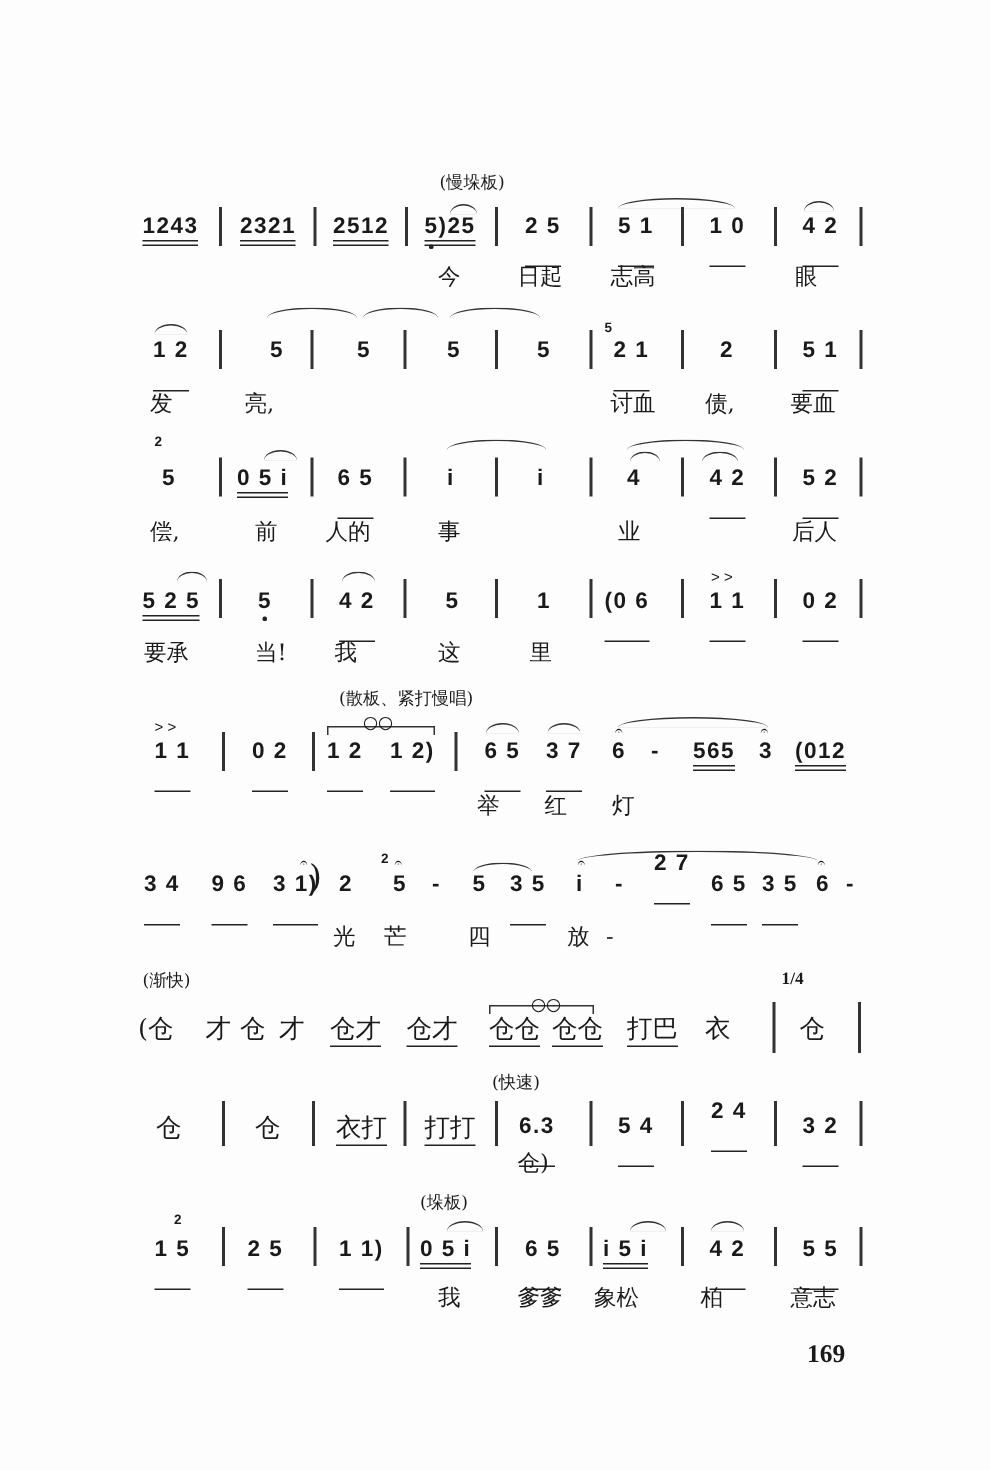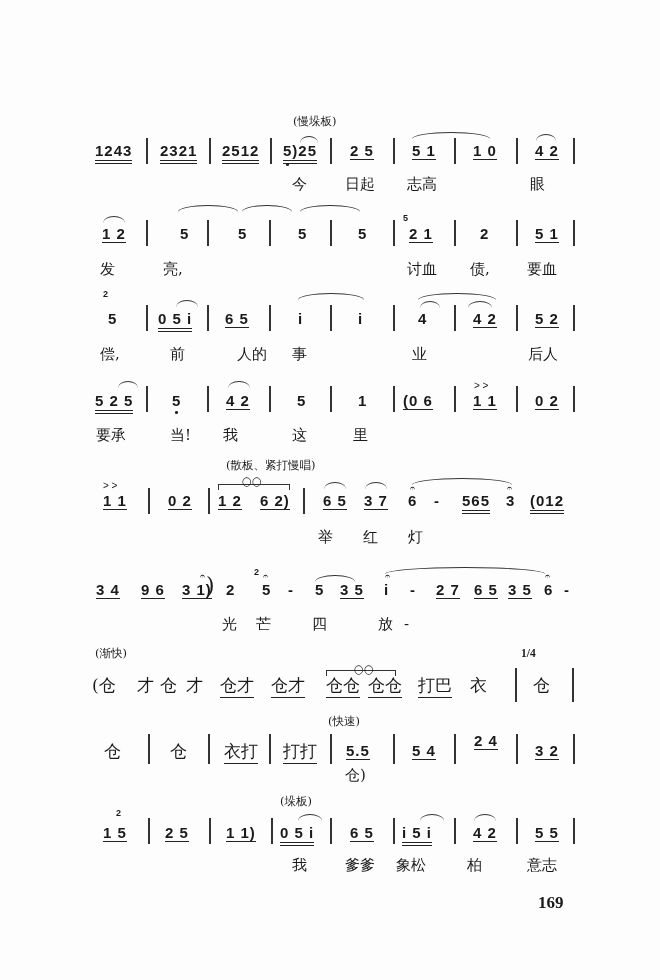--- a/index.html
+++ b/index.html
@@ -1,20 +1,20 @@
 <!DOCTYPE html>
 <html><head>
 <meta charset="utf-8">
 <style>
   html,body{margin:0;padding:0;background:#fff;}
   body{width:660px;height:980px;position:relative;overflow:hidden;font-family:"DejaVu Sans",sans-serif;color:#1a1a1a;}
   .page{position:absolute;left:0;top:0;width:660px;height:980px;background:#fdfdfd;}
   .row{position:absolute;left:0;width:660px;}
   .note{position:absolute;font-family:"Liberation Sans",sans-serif;font-weight:bold;font-size:15px;letter-spacing:1px;white-space:nowrap;}
-  .note.u1{border-bottom:1.5px solid #222;padding-bottom:0;}
+  .note.u1{border-bottom:1.5px solid #222;padding-bottom:18px;}
   .note.u2{border-bottom:4px double #222;padding-bottom:1px;}
   .bar{position:absolute;width:1.5px;background:#333;height:26px;}
   .lyric{position:absolute;font-family:"DejaVu Serif",serif;font-size:15px;white-space:nowrap;}
   .ann{position:absolute;font-family:"DejaVu Serif",serif;font-size:11.5px;white-space:nowrap;}
   .slur{position:absolute;border-top:1.3px solid #333;border-radius:50% 50% 0 0 / 100% 100% 0 0;height:6px;}
   .bracket{position:absolute;border-top:1.3px solid #333;border-left:1.3px solid #333;border-right:1.3px solid #333;height:5px;}
   .grace{position:absolute;font-family:"Liberation Sans",sans-serif;font-size:9px;font-weight:bold;}
   .accent{position:absolute;font-family:"Liberation Sans",sans-serif;font-size:10px;}
   .fermata{position:absolute;font-size:9px;}
   .paren{position:absolute;font-family:"DejaVu Serif",serif;font-size:22px;font-weight:normal;}
@@ -101,21 +101,21 @@
     <div class="slur" style="left:420px;top:16px;width:20px;"></div>
     <div class="slur" style="left:468px;top:16px;width:24px;"></div>
     <span class="note" style="left:418px;top:25px;">4</span>
     <div class="bar" style="left:454px;top:20px;"></div>
     <span class="note u1" style="left:473px;top:25px;">4 2</span>
     <div class="bar" style="left:516px;top:20px;"></div>
     <span class="note u1" style="left:535px;top:25px;">5 2</span>
     <div class="bar" style="left:573px;top:20px;"></div>
     <span class="lyric" style="left:100px;top:60px;">偿,</span>
     <span class="lyric" style="left:170px;top:60px;">前</span>
-    <span class="lyric" style="left:237px;top:60px;">人的</span>
+    <span class="lyric" style="left:217px;top:60px;">人的</span>
     <span class="lyric" style="left:292px;top:60px;">事</span>
     <span class="lyric" style="left:412px;top:60px;">业</span>
     <span class="lyric" style="left:528px;top:60px;">后人</span>
   </div>
 
   <div class="row" style="top:370px;">
     <div class="slur" style="left:118px;top:11px;width:20px;"></div>
     <span class="note u2" style="left:95px;top:22px;text-align:center;">5 2 5</span>
     <div class="bar" style="left:146px;top:16px;"></div>
     <span class="note" style="left:172px;top:22px;">5</span>
@@ -145,21 +145,21 @@
   <div class="row" style="top:452px;">
     <span class="ann" style="left:226px;top:6px;">(散板、紧打慢唱)</span>
     <span class="accent" style="left:103px;top:28px;">&gt; &gt;</span>
     <span class="note u1" style="left:103px;top:40px;">1 1</span>
     <div class="bar" style="left:148px;top:36px;"></div>
     <span class="note u1" style="left:168px;top:40px;">0 2</span>
     <div class="bar" style="left:208px;top:36px;"></div>
     <div class="bracket" style="left:218px;top:32px;width:70px;"></div>
     <span class="ann" style="left:242px;top:22px;">○○</span>
     <span class="note u1" style="left:218px;top:40px;">1 2</span>
-    <span class="note u1" style="left:260px;top:40px;">6 2)</span>
+    <span class="note u1" style="left:260px;top:40px;">1 2)</span>
     <div class="bar" style="left:303px;top:36px;"></div>
     <div class="slur" style="left:324px;top:30px;width:22px;"></div>
     <span class="note u1" style="left:323px;top:40px;">6 5</span>
     <div class="slur" style="left:365px;top:30px;width:22px;"></div>
     <span class="note u1" style="left:364px;top:40px;">3 7</span>
     <div class="slur" style="left:412px;top:26px;width:100px;"></div>
     <span class="fermata" style="left:410px;top:31px;">𝄐</span>
     <span class="note" style="left:408px;top:40px;">6</span>
     <span class="note" style="left:434px;top:40px;">-</span>
     <span class="note u2" style="left:462px;top:40px;">565</span>
@@ -182,21 +182,21 @@
     <span class="fermata" style="left:263px;top:16px;">𝄐</span>
     <span class="note" style="left:262px;top:26px;">5</span>
     <span class="note" style="left:288px;top:26px;">-</span>
     <div class="slur" style="left:315px;top:20px;width:40px;"></div>
     <span class="note" style="left:315px;top:26px;">5</span>
     <span class="note u1" style="left:340px;top:26px;">3 5</span>
     <div class="slur" style="left:385px;top:12px;width:160px;"></div>
     <span class="fermata" style="left:385px;top:16px;">𝄐</span>
     <span class="note" style="left:384px;top:26px;">i</span>
     <span class="note" style="left:410px;top:26px;">-</span>
-    <span class="note u1" style="left:436px;top:26px;">2 7</span>
+    <span class="note u1" style="left:436px;top:12px;">2 7</span>
     <span class="note u1" style="left:474px;top:26px;">6 5</span>
     <span class="note u1" style="left:508px;top:26px;">3 5</span>
     <span class="fermata" style="left:545px;top:16px;">𝄐</span>
     <span class="note" style="left:544px;top:26px;">6</span>
     <span class="note" style="left:564px;top:26px;">-</span>
     <span class="lyric" style="left:222px;top:60px;">光</span>
     <span class="lyric" style="left:256px;top:60px;">芒</span>
     <span class="lyric" style="left:312px;top:60px;">四</span>
     <span class="lyric" style="left:378px;top:60px;">放</span>
     <span class="lyric" style="left:404px;top:60px;">-</span>
@@ -225,21 +225,21 @@
   <div class="row" style="top:712px;">
     <span class="ann" style="left:328px;top:2px;">(快速)</span>
     <span class="lyric" style="left:104px;top:28px;font-size:17px;">仓</span>
     <div class="bar" style="left:148px;top:22px;height:30px;"></div>
     <span class="lyric" style="left:170px;top:28px;font-size:17px;">仓</span>
     <div class="bar" style="left:208px;top:22px;height:30px;"></div>
     <span class="lyric" style="left:224px;top:28px;font-size:17px;border-bottom:1.3px solid #222;">衣打</span>
     <div class="bar" style="left:269px;top:22px;height:30px;"></div>
     <span class="lyric" style="left:283px;top:28px;font-size:17px;border-bottom:1.3px solid #222;">打打</span>
     <div class="bar" style="left:330px;top:22px;height:30px;"></div>
-    <span class="note u1" style="left:346px;top:30px;">5.5</span>
+    <span class="note u1" style="left:346px;top:30px;">6.3</span>
     <div class="bar" style="left:393px;top:22px;height:30px;"></div>
     <span class="note u1" style="left:412px;top:30px;">5 4</span>
     <div class="bar" style="left:454px;top:22px;height:30px;"></div>
     <span class="note u1" style="left:474px;top:20px;">2 4</span>
     <div class="bar" style="left:516px;top:22px;height:30px;"></div>
     <span class="note u1" style="left:535px;top:30px;">3 2</span>
     <div class="bar" style="left:573px;top:22px;height:30px;"></div>
     <span class="lyric" style="left:345px;top:54px;">仓)</span>
   </div>
 

